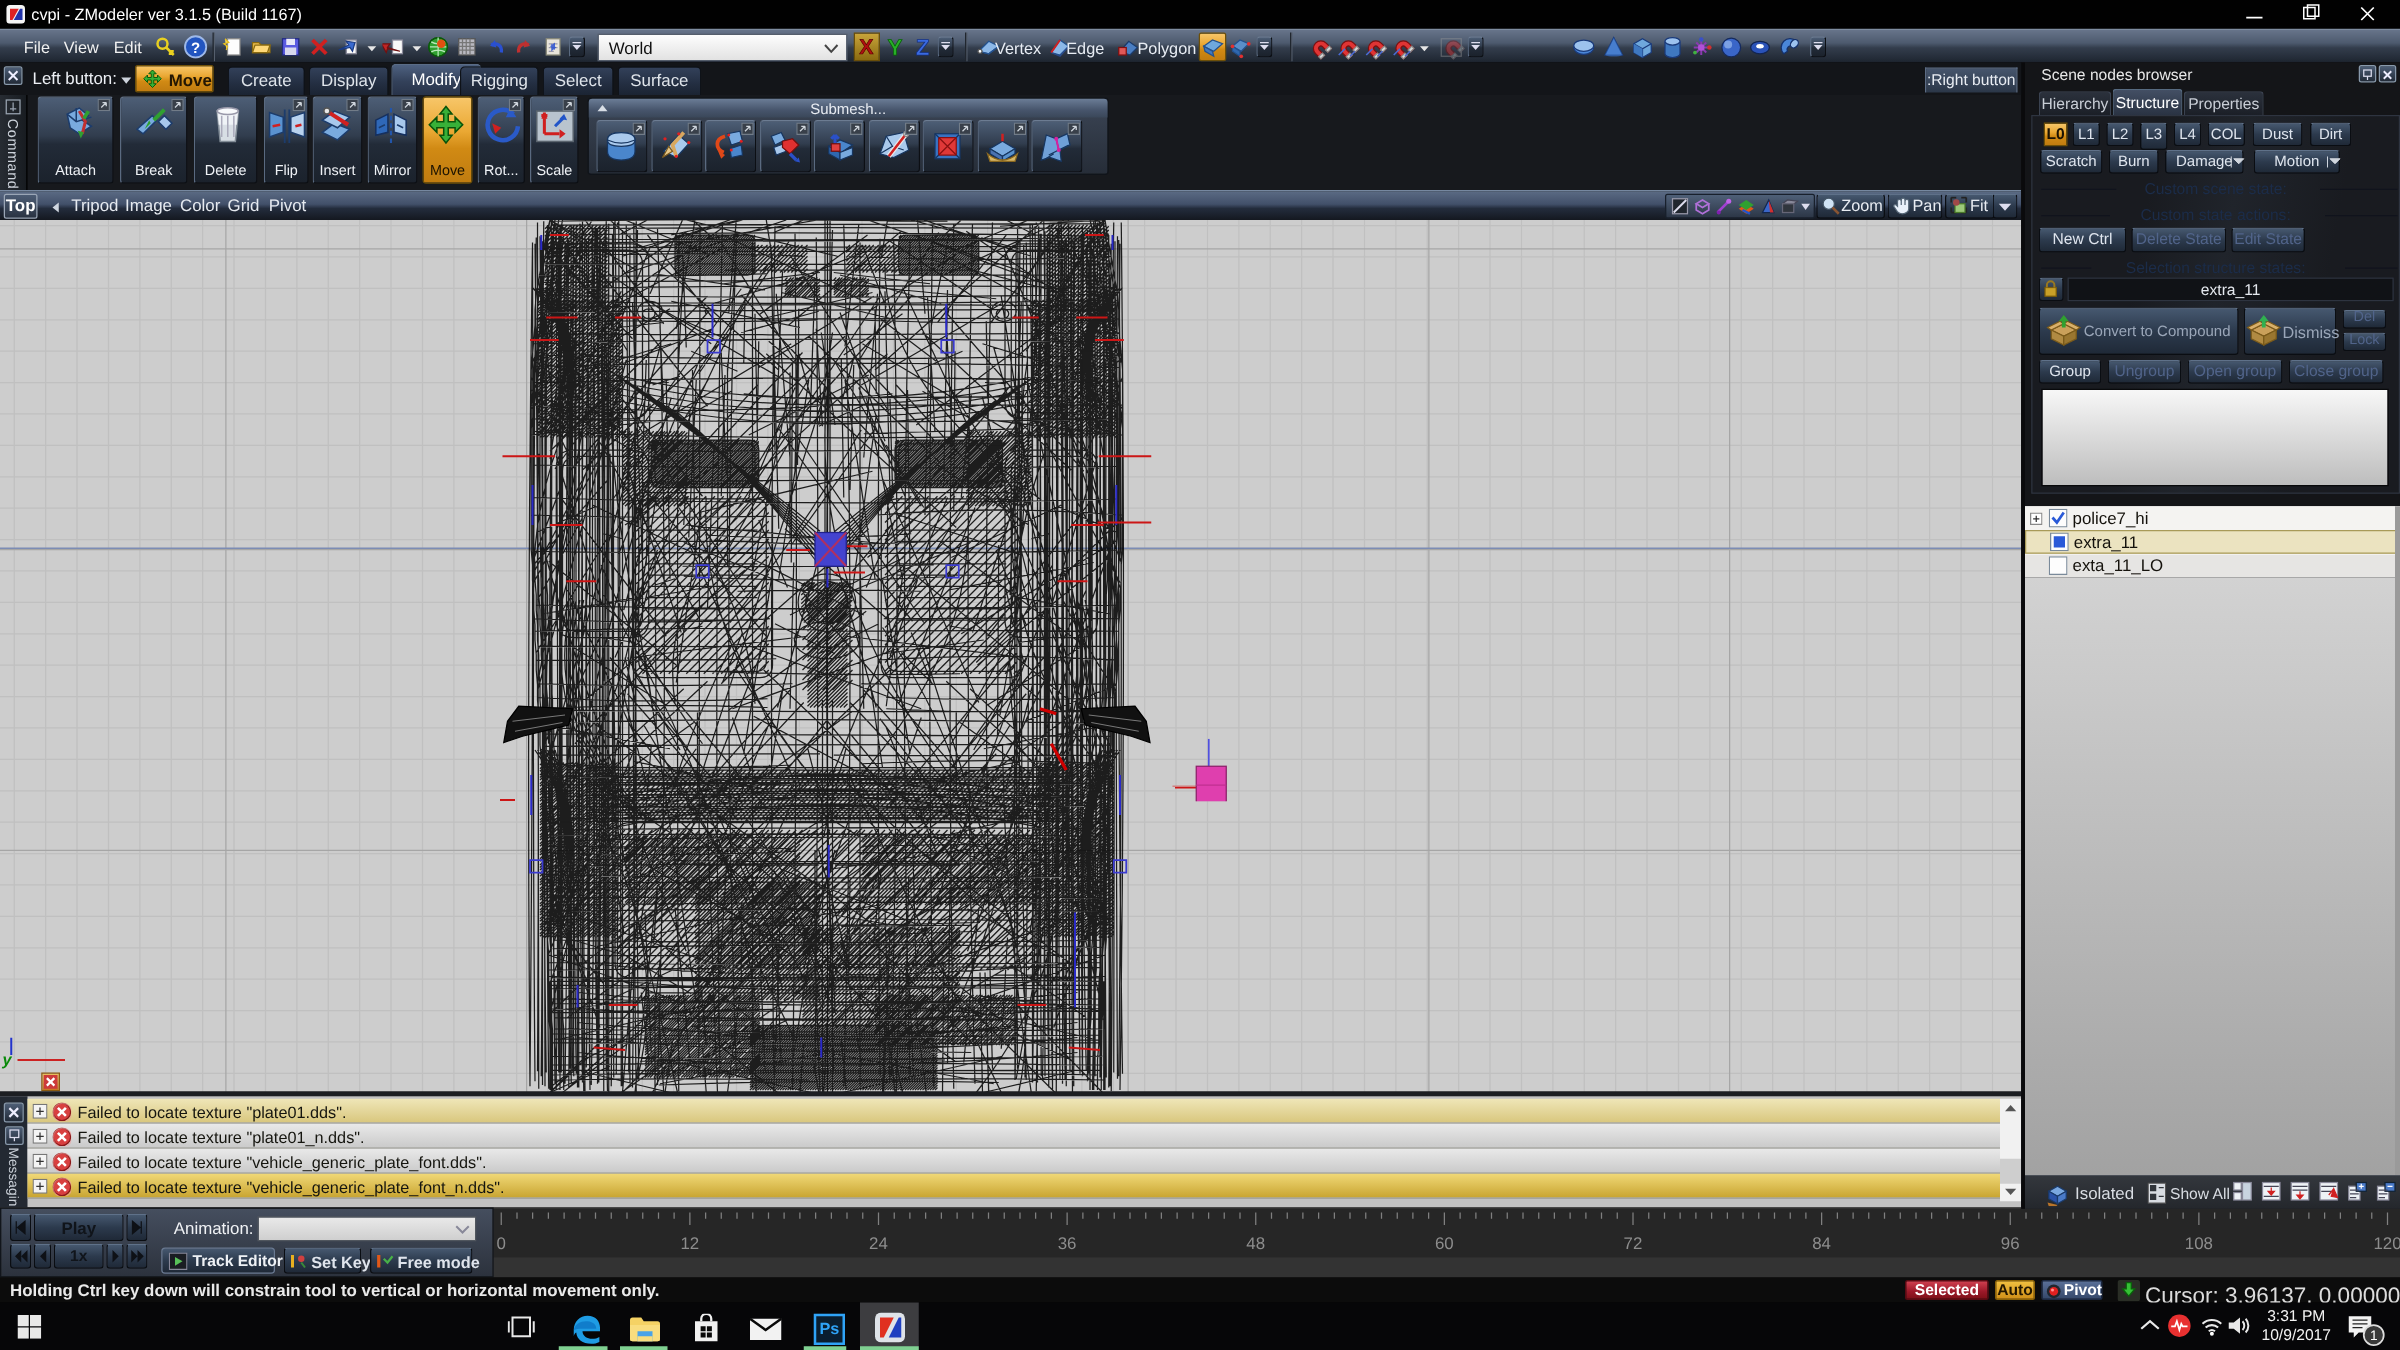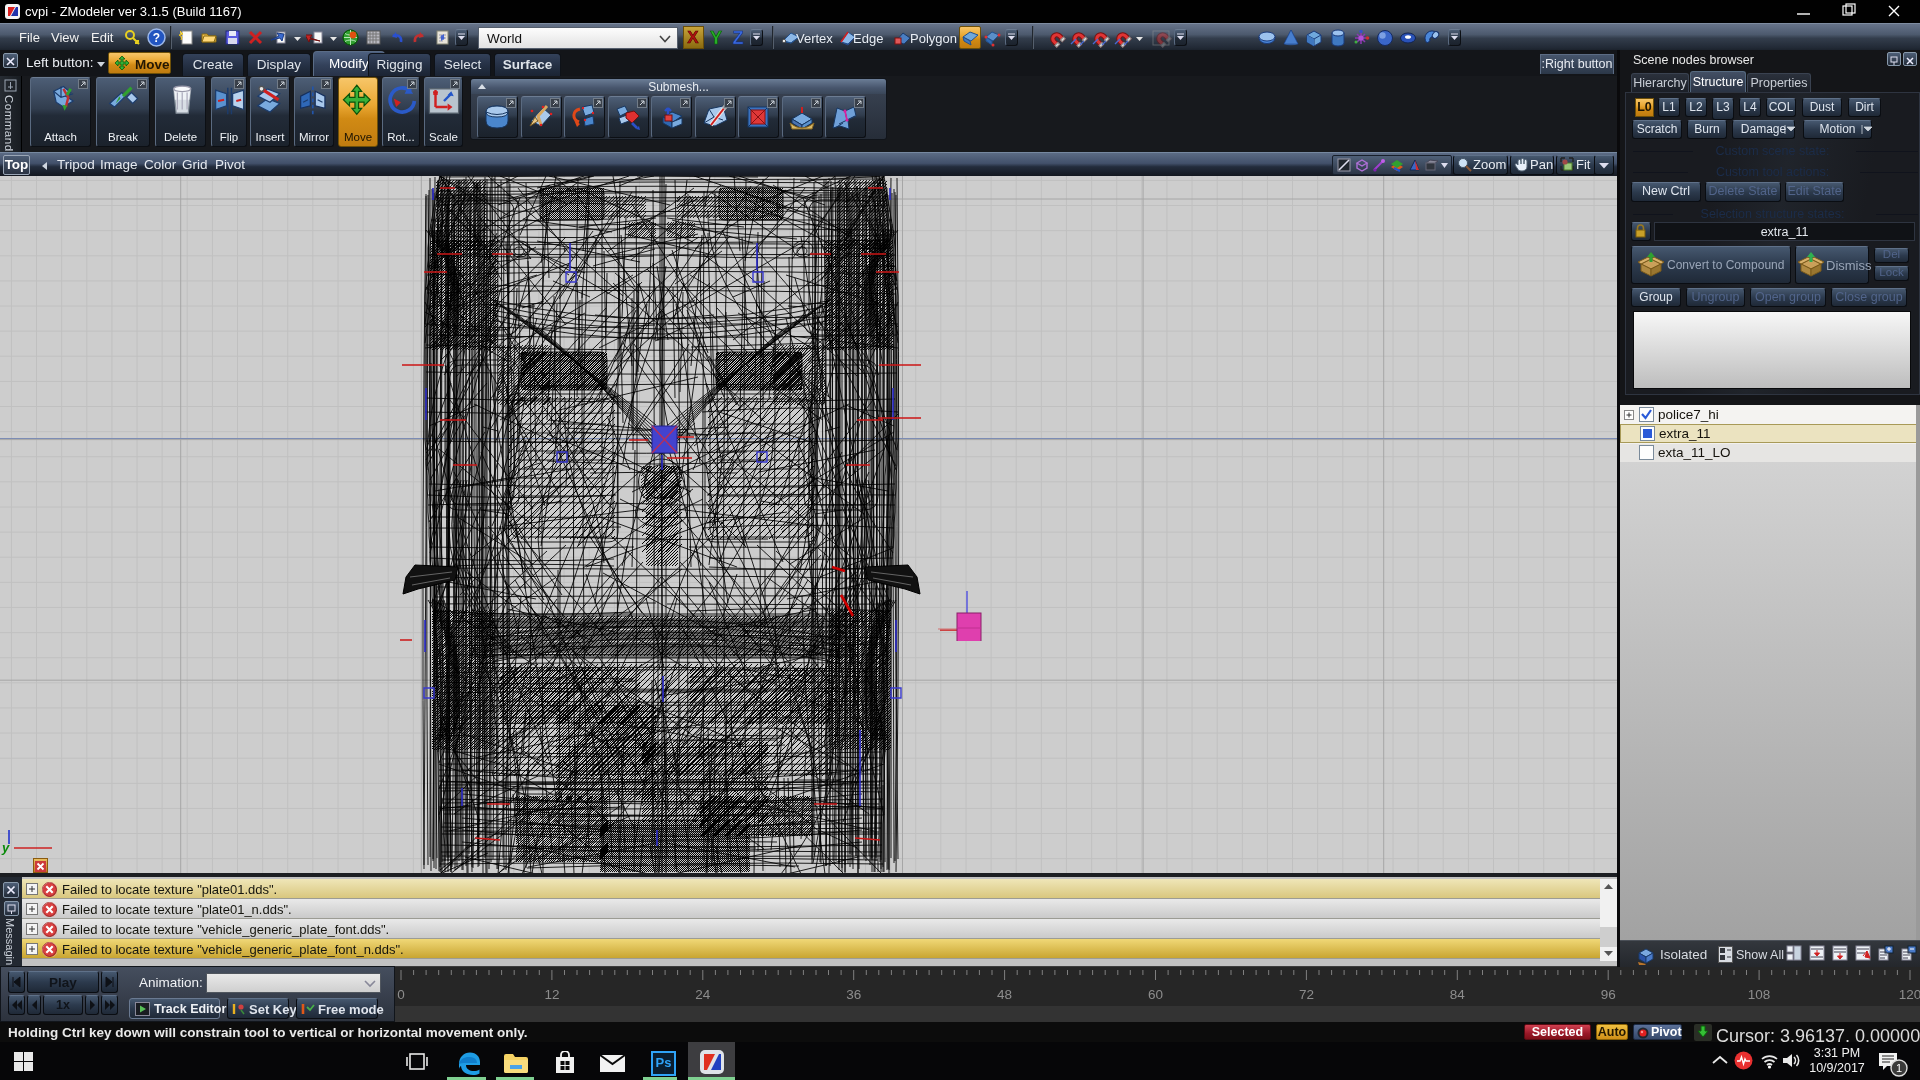--- a/index.html
+++ b/index.html
@@ -260,21 +260,21 @@
       </div>
       <div class="abs ttab" style="left:313px;top:1px;width:72px;height:25px;background:linear-gradient(#4e6180,#33415a 55%,#283349);border-color:#5a6c86;">
         <div style="margin-top:4px;font-size:13.5px;color:#fff;">Modify</div>
       </div>
       <div class="abs ttab" style="left:368px;top:3px;width:63px;height:23px;">
         <div style="margin-top:3px;font-size:13.5px;">Rigging</div>
       </div>
       <div class="abs ttab" style="left:434px;top:3px;width:57px;height:23px;">
         <div style="margin-top:3px;font-size:13.5px;">Select</div>
       </div>
-      <div class="abs ttab" style="left:494px;top:3px;width:67px;height:23px;font-weight:bold;">
+      <div class="abs ttab" style="left:494px;top:3px;width:67px;height:23px;">
         <div style="margin-top:3px;font-size:13.5px;">Surface</div>
       </div>
       <div class="abs" style="left:1540px;top:4px;width:74px;height:20px;background:linear-gradient(#46556c,#2b3748);border:1px solid #5c6c84;border-bottom:none;">
         <div style="margin-top:2px;text-align:center;font-size:12.5px;color:#e8ecf2;">:Right button</div>
       </div>
     </div>
     <div class="abs" style="left:0;top:76px;width:1617px;height:76px;background:#17191d;">
       <div class="abs" style="left:0;top:0;width:22px;height:76px;background:linear-gradient(90deg,#272c33,#181c21);border-right:1px solid #000;">
         <svg class="abs" style="left:4px;top:3px" width="14" height="14">
           <rect x="1" y="1" width="11" height="11" fill="none" stroke="#9aa4b2"></rect>
@@ -890,21 +890,21 @@
       </svg>
       <div class="abs sbtn" style="left:183px;top:70px;width:69px;height:19px;">
         <div style="margin-top:1px;font-size:12px;color:#dfe5ee;text-align:center;">Motion</div>
       </div>
       <svg class="abs" style="left:241px;top:75px" width="12" height="10">
         <path d="M1 0v9M3 2l4 4 4-4z" fill="#cfd5dd" stroke="#cfd5dd" stroke-width="0.8"></path>
       </svg>
       <div class="abs navtxt" style="left:5px;top:94px;width:295px;text-align:center;font-size:12.5px;">Custom scene state:</div>
       <div class="abs" style="left:13px;top:101px;width:60px;height:1px;background:#10131c;"></div>
       <div class="abs" style="left:236px;top:101px;width:62px;height:1px;background:#10131c;"></div>
-      <div class="abs navtxt" style="left:5px;top:115px;width:295px;text-align:center;font-size:12.5px;">Custom tool actions:</div>
+      <div class="abs navtxt" style="left:5px;top:115px;width:295px;text-align:center;font-size:12.5px;">Custom state actions:</div>
       <div class="abs" style="left:13px;top:122px;width:55px;height:1px;background:#10131c;"></div>
       <div class="abs" style="left:240px;top:122px;width:58px;height:1px;background:#10131c;"></div>
       <div class="abs sbtn" style="left:11px;top:132px;width:70px;height:20px;">
         <div style="margin-top:1.0px;font-size:12.5px;color:#dfe5ee;text-align:center;">New Ctrl</div>
       </div>
       <div class="abs sbtn" style="left:85px;top:132px;width:76px;height:20px;">
         <div style="margin-top:1.0px;font-size:12.5px;color:#51648a;text-align:center;">Delete State</div>
       </div>
       <div class="abs sbtn" style="left:165px;top:132px;width:59px;height:20px;">
         <div style="margin-top:1.0px;font-size:12.5px;color:#51648a;text-align:center;">Edit State</div>

